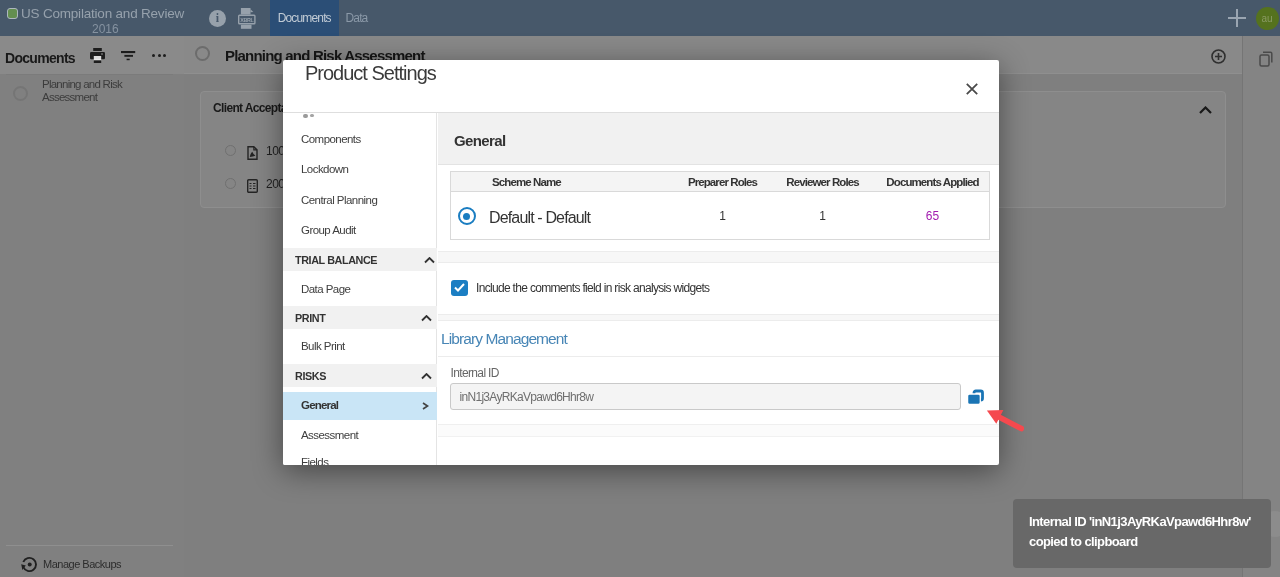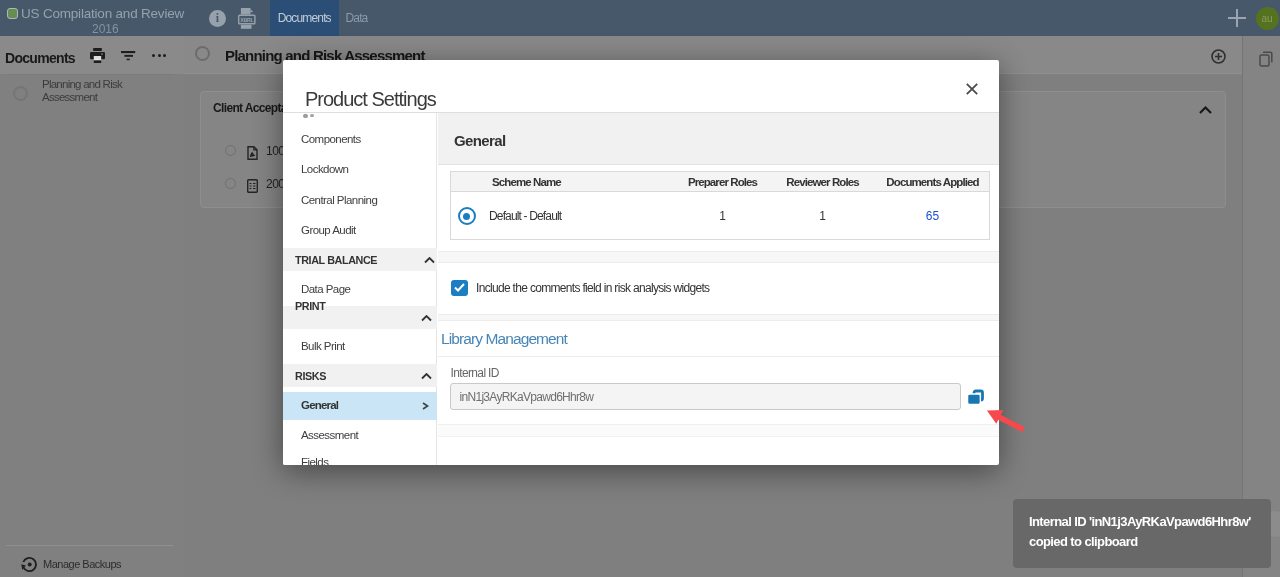--- a/index.html
+++ b/index.html
@@ -111,41 +111,41 @@
 
   <div class="abs" style="left:1242px;top:36px;width:38px;height:541px;background:#848484;border-left:1px solid #757575;">
     <svg class="abs" style="left:16px;top:14.5px;" width="14" height="16" viewBox="0 0 14 16">
       <rect x="1" y="4" width="9" height="11" rx="1.5" fill="none" stroke="#4a4a4a" stroke-width="1.5"></rect>
       <path d="M4 1.2 h7.5 a1.3 1.3 0 0 1 1.3 1.3 v9" fill="none" stroke="#4a4a4a" stroke-width="1.5"></path>
     </svg>
   </div>
 
   <div class="abs" style="left:283px;top:60px;width:716px;height:405px;background:#ffffff;border-radius:2px;box-shadow:0 6px 30px rgba(0,0,0,0.45);overflow:hidden;">
 
-    <div class="abs" style="left:22px;top:28px;font-size:20px;letter-spacing:-1px;color:#3a3a3a;">Product Settings</div>
+    <div class="abs" style="left:22px;top:2px;font-size:20px;letter-spacing:-1px;color:#3a3a3a;">Product Settings</div>
     <svg class="abs" style="left:683px;top:23px;" width="12" height="12" viewBox="0 0 12 12">
       <path d="M0.8 0.8 L11.2 11.2 M11.2 0.8 L0.8 11.2" stroke="#4a4a4a" stroke-width="1.8"></path>
     </svg>
     <div class="abs" style="left:0;top:52px;width:716px;height:1px;background:#dedede;"></div>
 
     <div class="abs" style="left:0;top:53px;width:154px;height:352px;background:#fff;border-right:1px solid #e4e4e4;"></div>
     <div class="abs" style="left:20px;top:54px;width:5px;height:4px;background:#9a9a9a;border-radius:2px;"></div>
     <div class="abs" style="left:27px;top:54px;width:4px;height:3px;background:#a5a5a5;border-radius:1.5px;"></div>
     <div class="abs sbitem" style="left:18px;top:73px;">Components</div>
     <div class="abs sbitem" style="left:18px;top:103px;">Lockdown</div>
     <div class="abs sbitem" style="left:18px;top:133.5px;">Central Planning</div>
     <div class="abs sbitem" style="left:18px;top:164px;">Group Audit</div>
     <div class="abs" style="left:0;top:188.3px;width:154px;height:23px;background:#f1f1f1;"></div>
     <div class="abs sbhead" style="left:12px;top:194px;">TRIAL BALANCE</div>
     <svg class="abs" style="left:141px;top:197px;" width="11" height="6.5" viewBox="0 0 11 6.5">
         <path d="M1 5.5 L5.5 1 L10 5.5" fill="none" stroke="#333" stroke-width="1.8"></path>
       </svg>
     <div class="abs sbitem" style="left:18px;top:222.5px;">Data Page</div>
     <div class="abs" style="left:0;top:246.3px;width:154px;height:23px;background:#f1f1f1;"></div>
-    <div class="abs sbhead" style="left:12px;top:240px;">PRINT</div>
+    <div class="abs sbhead" style="left:12px;top:252px;">PRINT</div>
     <svg class="abs" style="left:138px;top:255px;" width="11" height="6.5" viewBox="0 0 11 6.5">
         <path d="M1 5.5 L5.5 1 L10 5.5" fill="none" stroke="#333" stroke-width="1.8"></path>
       </svg>
     <div class="abs sbitem" style="left:18px;top:280px;">Bulk Print</div>
     <div class="abs" style="left:0;top:304.3px;width:154px;height:23px;background:#f1f1f1;"></div>
     <div class="abs sbhead" style="left:12px;top:310px;">RISKS</div>
     <svg class="abs" style="left:138px;top:313px;" width="11" height="6.5" viewBox="0 0 11 6.5">
         <path d="M1 5.5 L5.5 1 L10 5.5" fill="none" stroke="#333" stroke-width="1.8"></path>
       </svg>
     <div class="abs" style="left:0;top:331.5px;width:154px;height:28px;background:#c9e5f6;"></div>
@@ -161,24 +161,24 @@
 
     <div class="abs" style="left:167px;top:110.5px;width:540px;height:69px;border:1px solid #d9d9d9;background:#fff;">
       <div class="abs" style="left:0;top:0;width:538px;height:20px;background:#f4f4f4;border-bottom:1px solid #d9d9d9;"></div>
       <div class="abs thead" style="left:41px;top:4px;">Scheme Name</div>
       <div class="abs thead" style="left:211.5px;top:4px;width:120px;text-align:center;">Preparer Roles</div>
       <div class="abs thead" style="left:311.5px;top:4px;width:120px;text-align:center;">Reviewer Roles</div>
       <div class="abs thead" style="left:401.5px;top:4px;width:160px;text-align:center;">Documents Applied</div>
 
       <div class="abs" style="left:6.5px;top:35.5px;width:18px;height:18px;border:2.5px solid #1a7dc1;border-radius:50%;background:#fff;"></div>
       <div class="abs" style="left:12px;top:41px;width:7px;height:7px;border-radius:50%;background:#1a7dc1;"></div>
-      <div class="abs" style="left:38px;top:37px;font-size:12px;letter-spacing:-0.85px;color:#333;">Default - Default</div>
+      <div class="abs" style="left:38px;top:37px;font-size:16px;letter-spacing:-0.85px;color:#333;">Default - Default</div>
       <div class="abs" style="left:251.5px;top:37px;width:40px;text-align:center;font-size:12px;color:#333;">1</div>
       <div class="abs" style="left:351.5px;top:37px;width:40px;text-align:center;font-size:12px;color:#333;">1</div>
-      <div class="abs" style="left:461.5px;top:37px;width:40px;text-align:center;font-size:12px;color:#1d4ed8;">65</div>
+      <div class="abs" style="left:461.5px;top:37px;width:40px;text-align:center;font-size:12px;color:#a21caf;">65</div>
     </div>
 
     <div class="abs" style="left:155px;top:190.5px;width:561px;height:12px;background:#f7f7f7;border-top:1px solid #ececec;border-bottom:1px solid #ececec;"></div>
 
     <div class="abs" style="left:168px;top:219.5px;width:16.5px;height:16px;background:#1b7ec3;border-radius:3px;"></div>
     <svg class="abs" style="left:171px;top:223px;" width="11" height="9" viewBox="0 0 11 9">
         <path d="M1 4.5 L4 7.5 L10 1" fill="none" stroke="#fff" stroke-width="2"></path>
       </svg>
     <div class="abs" style="left:193px;top:221px;font-size:12px;letter-spacing:-0.68px;color:#333;">Include the comments field in risk analysis widgets</div>
 

